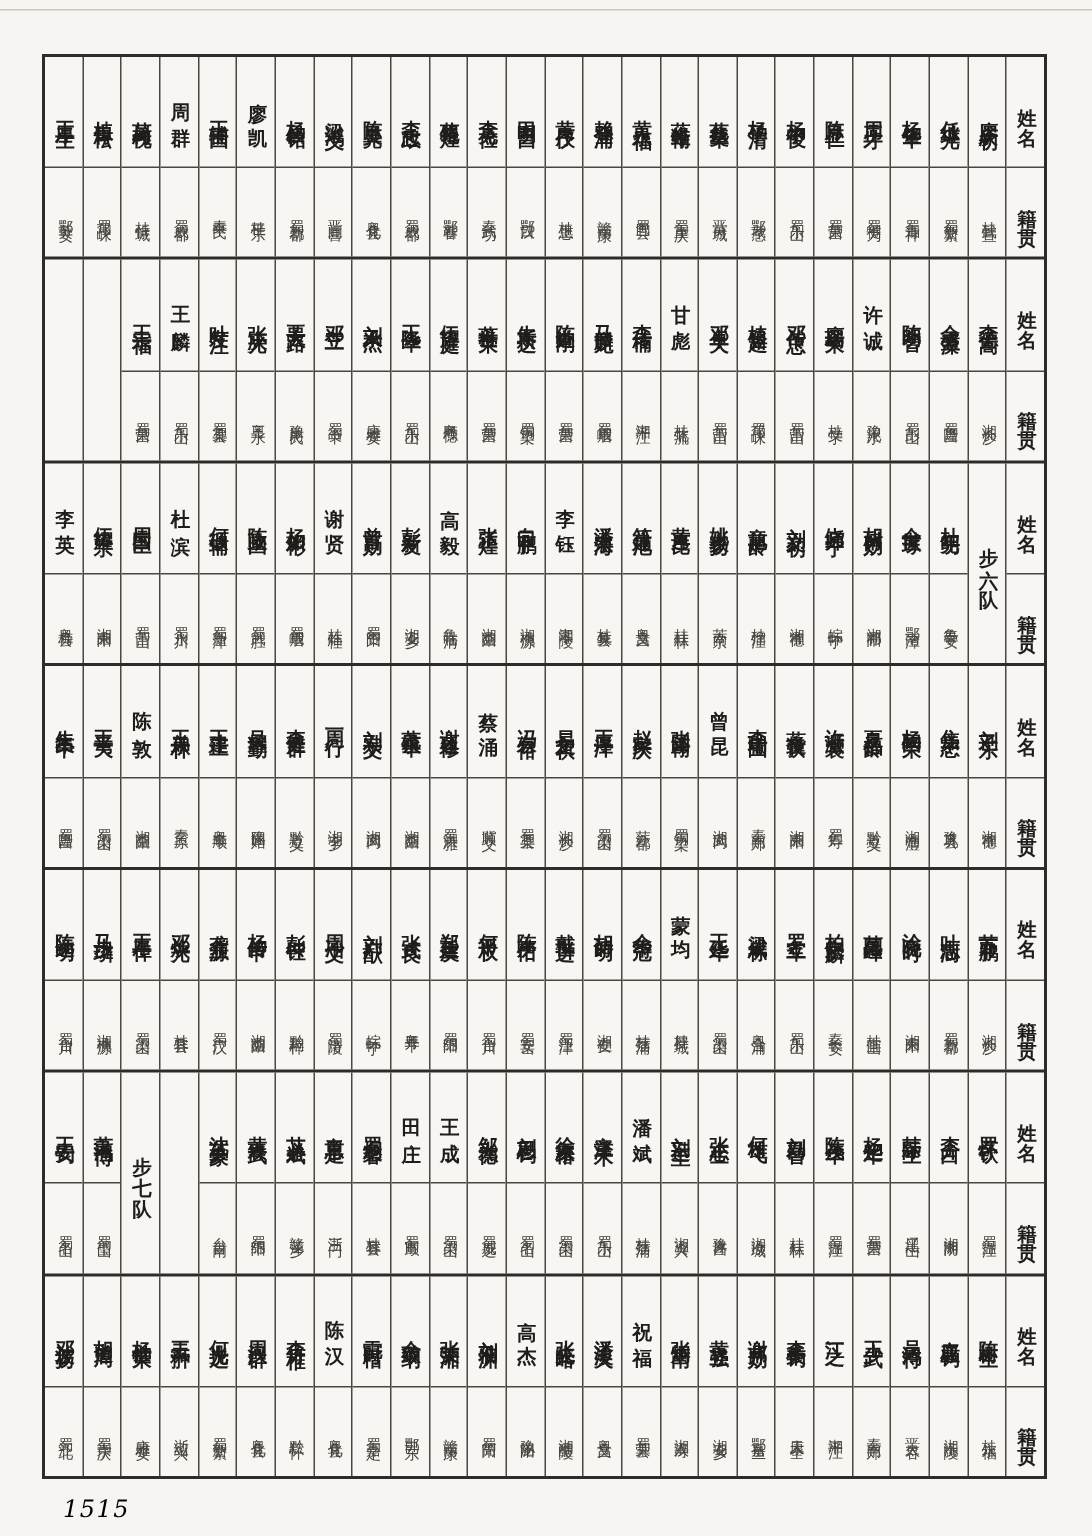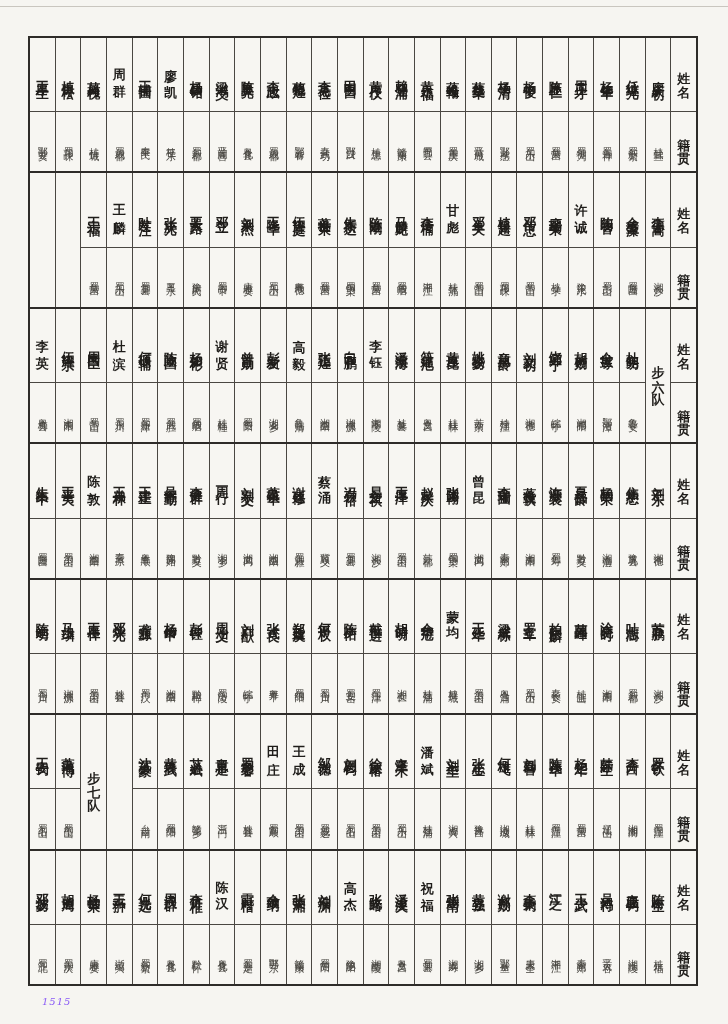--- a/index.html
+++ b/index.html
@@ -26,21 +26,21 @@
   .col-span,.col-empty{justify-content:center;align-items:center;}
   .vtxt{writing-mode:vertical-rl;text-orientation:upright;line-height:1;white-space:nowrap;}
   .name-txt{font-size:13px;font-weight:700;color:#1f1d1a;letter-spacing:3px;}
   .name-txt.n2{letter-spacing:17px;}
   .place-txt{font-size:10px;font-weight:500;color:#46443f;letter-spacing:2px;}
   .squad-txt{font-size:13px;font-weight:700;color:#1f1d1a;letter-spacing:14px;}
   .hdr-txt{font-size:13px;font-weight:700;color:#1f1d1a;letter-spacing:13px;}
   .page-number{
     position:absolute;left:42px;top:996px;
     font-family:"DejaVu Serif",serif;font-style:italic;
-    font-size:10px;color:#8b5cf6;letter-spacing:1px;
+    font-size:16px;color:#000000;letter-spacing:1px;
   }
 </style>
 </head>
 <body>
 
 <div class="page">
   <div class="scan-topline"></div>
   <div class="roster">
       <div class="band">
         <div class="col">

